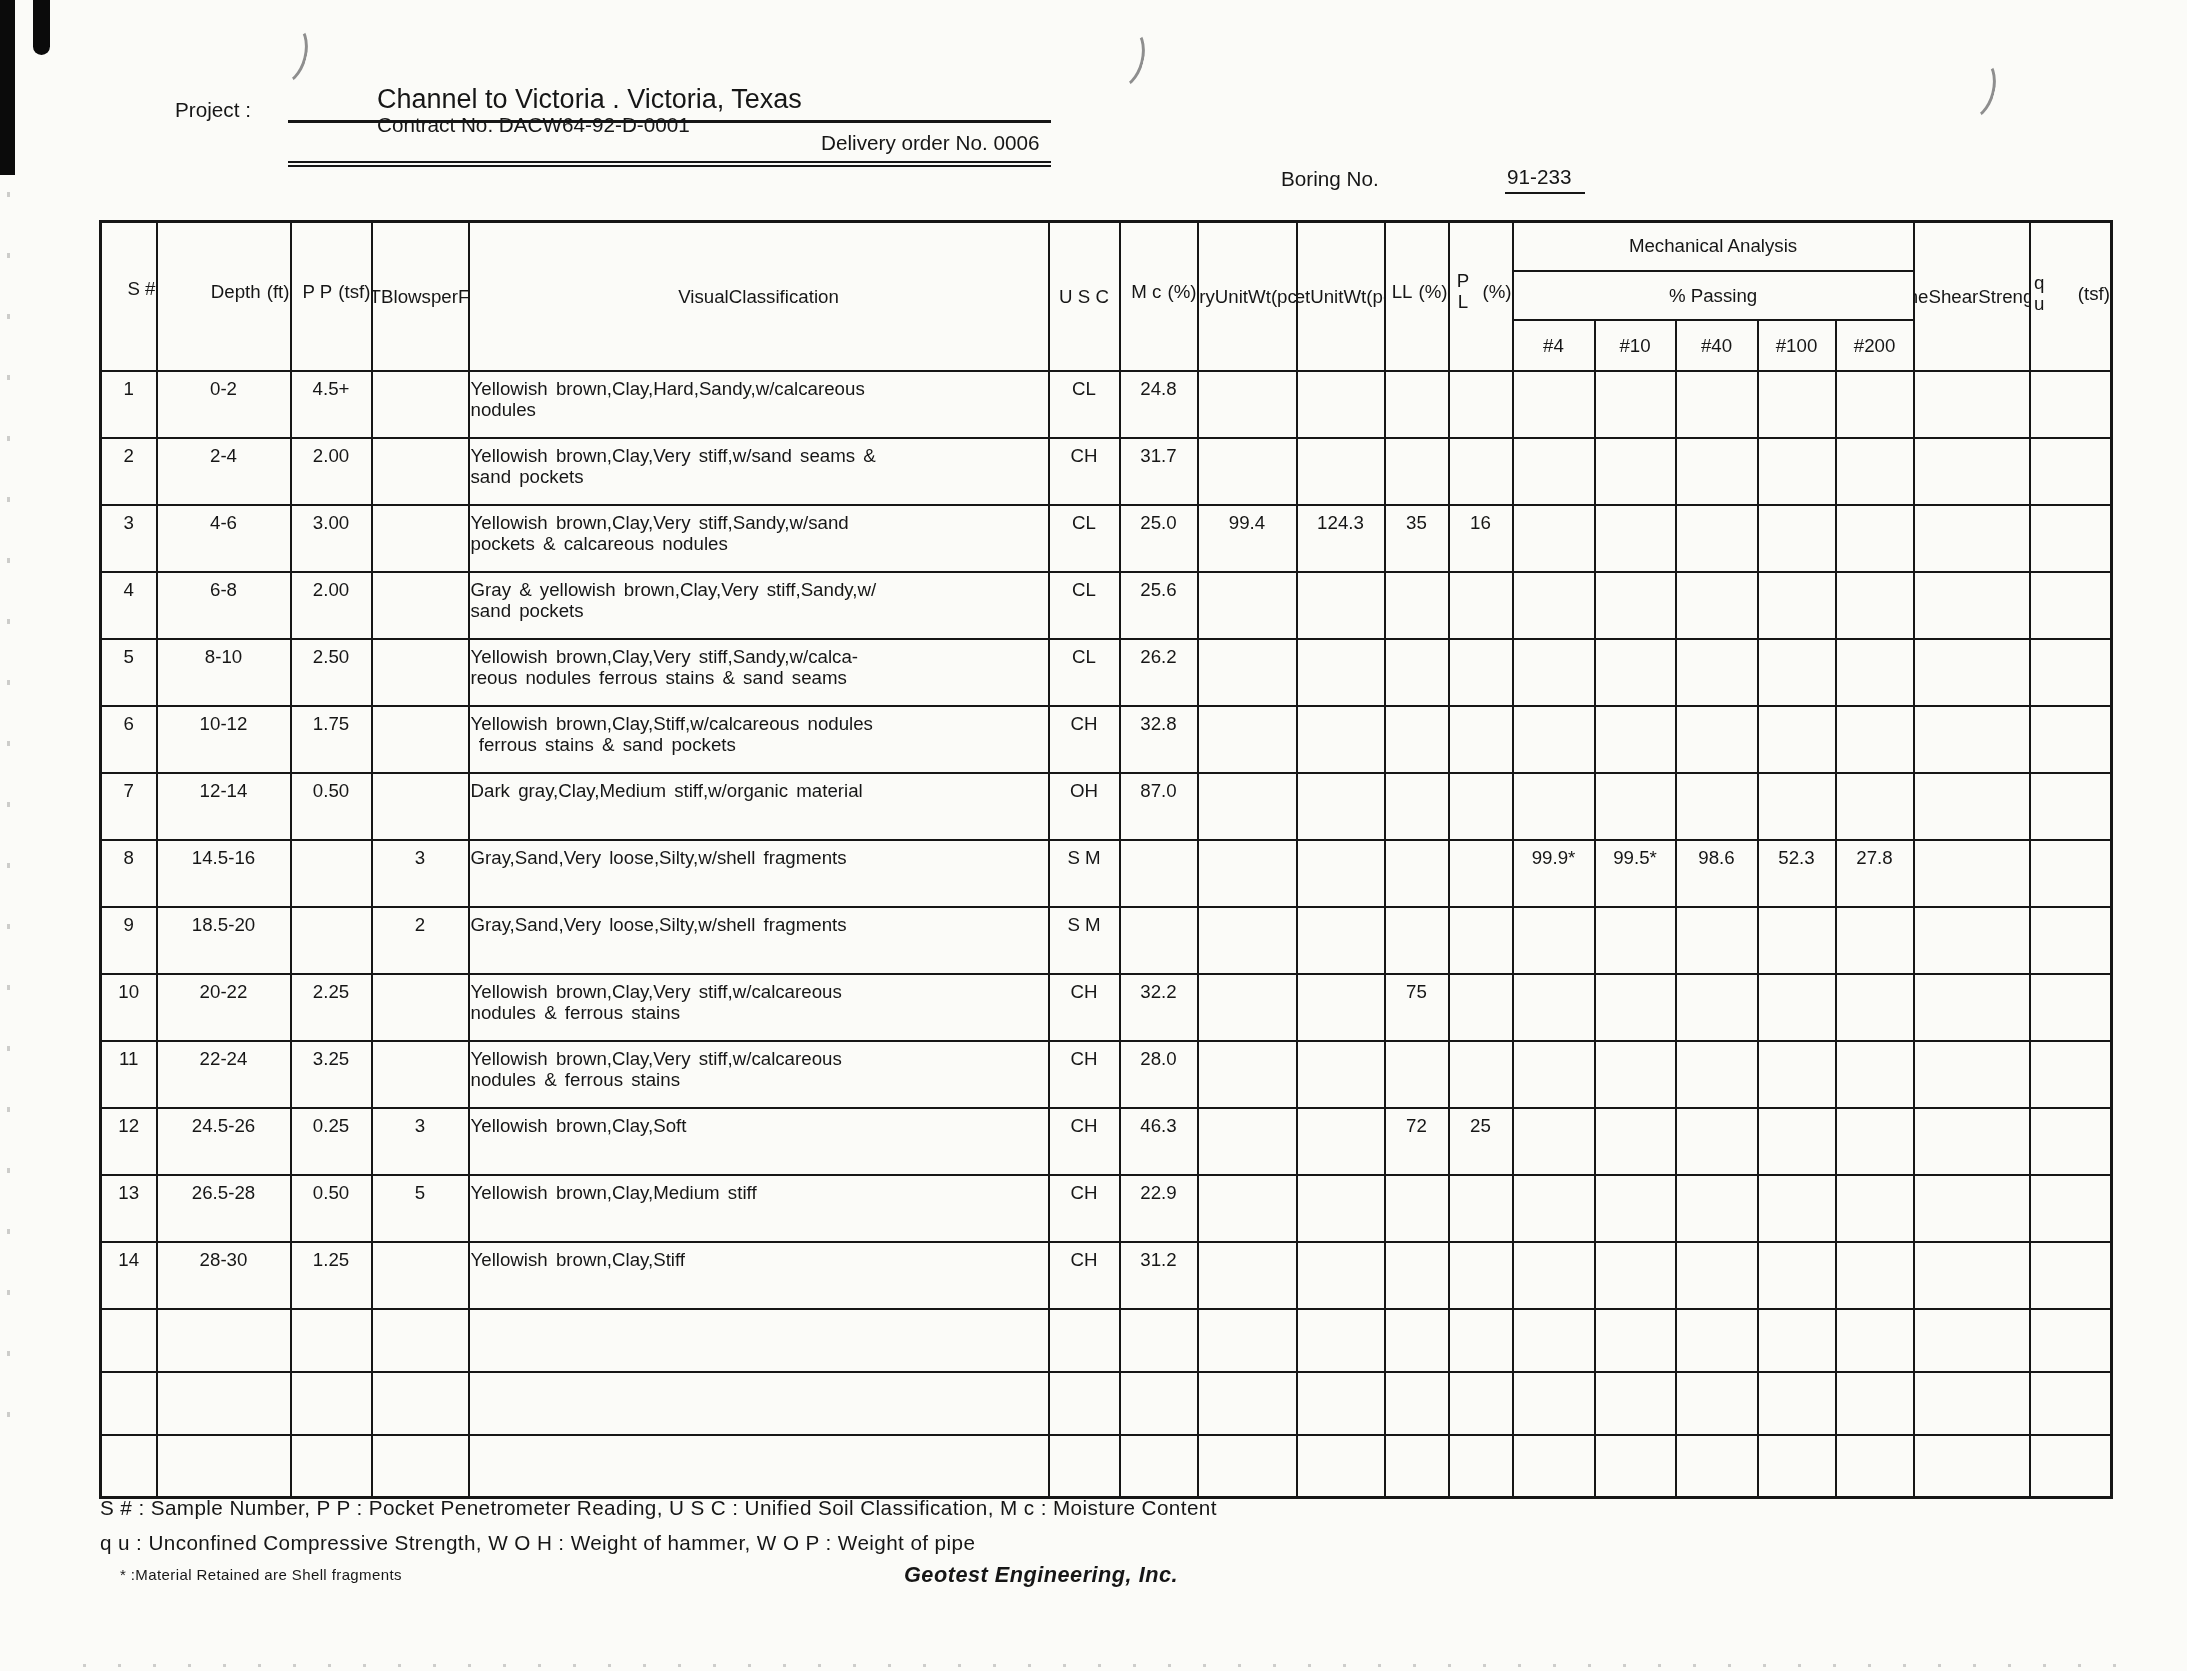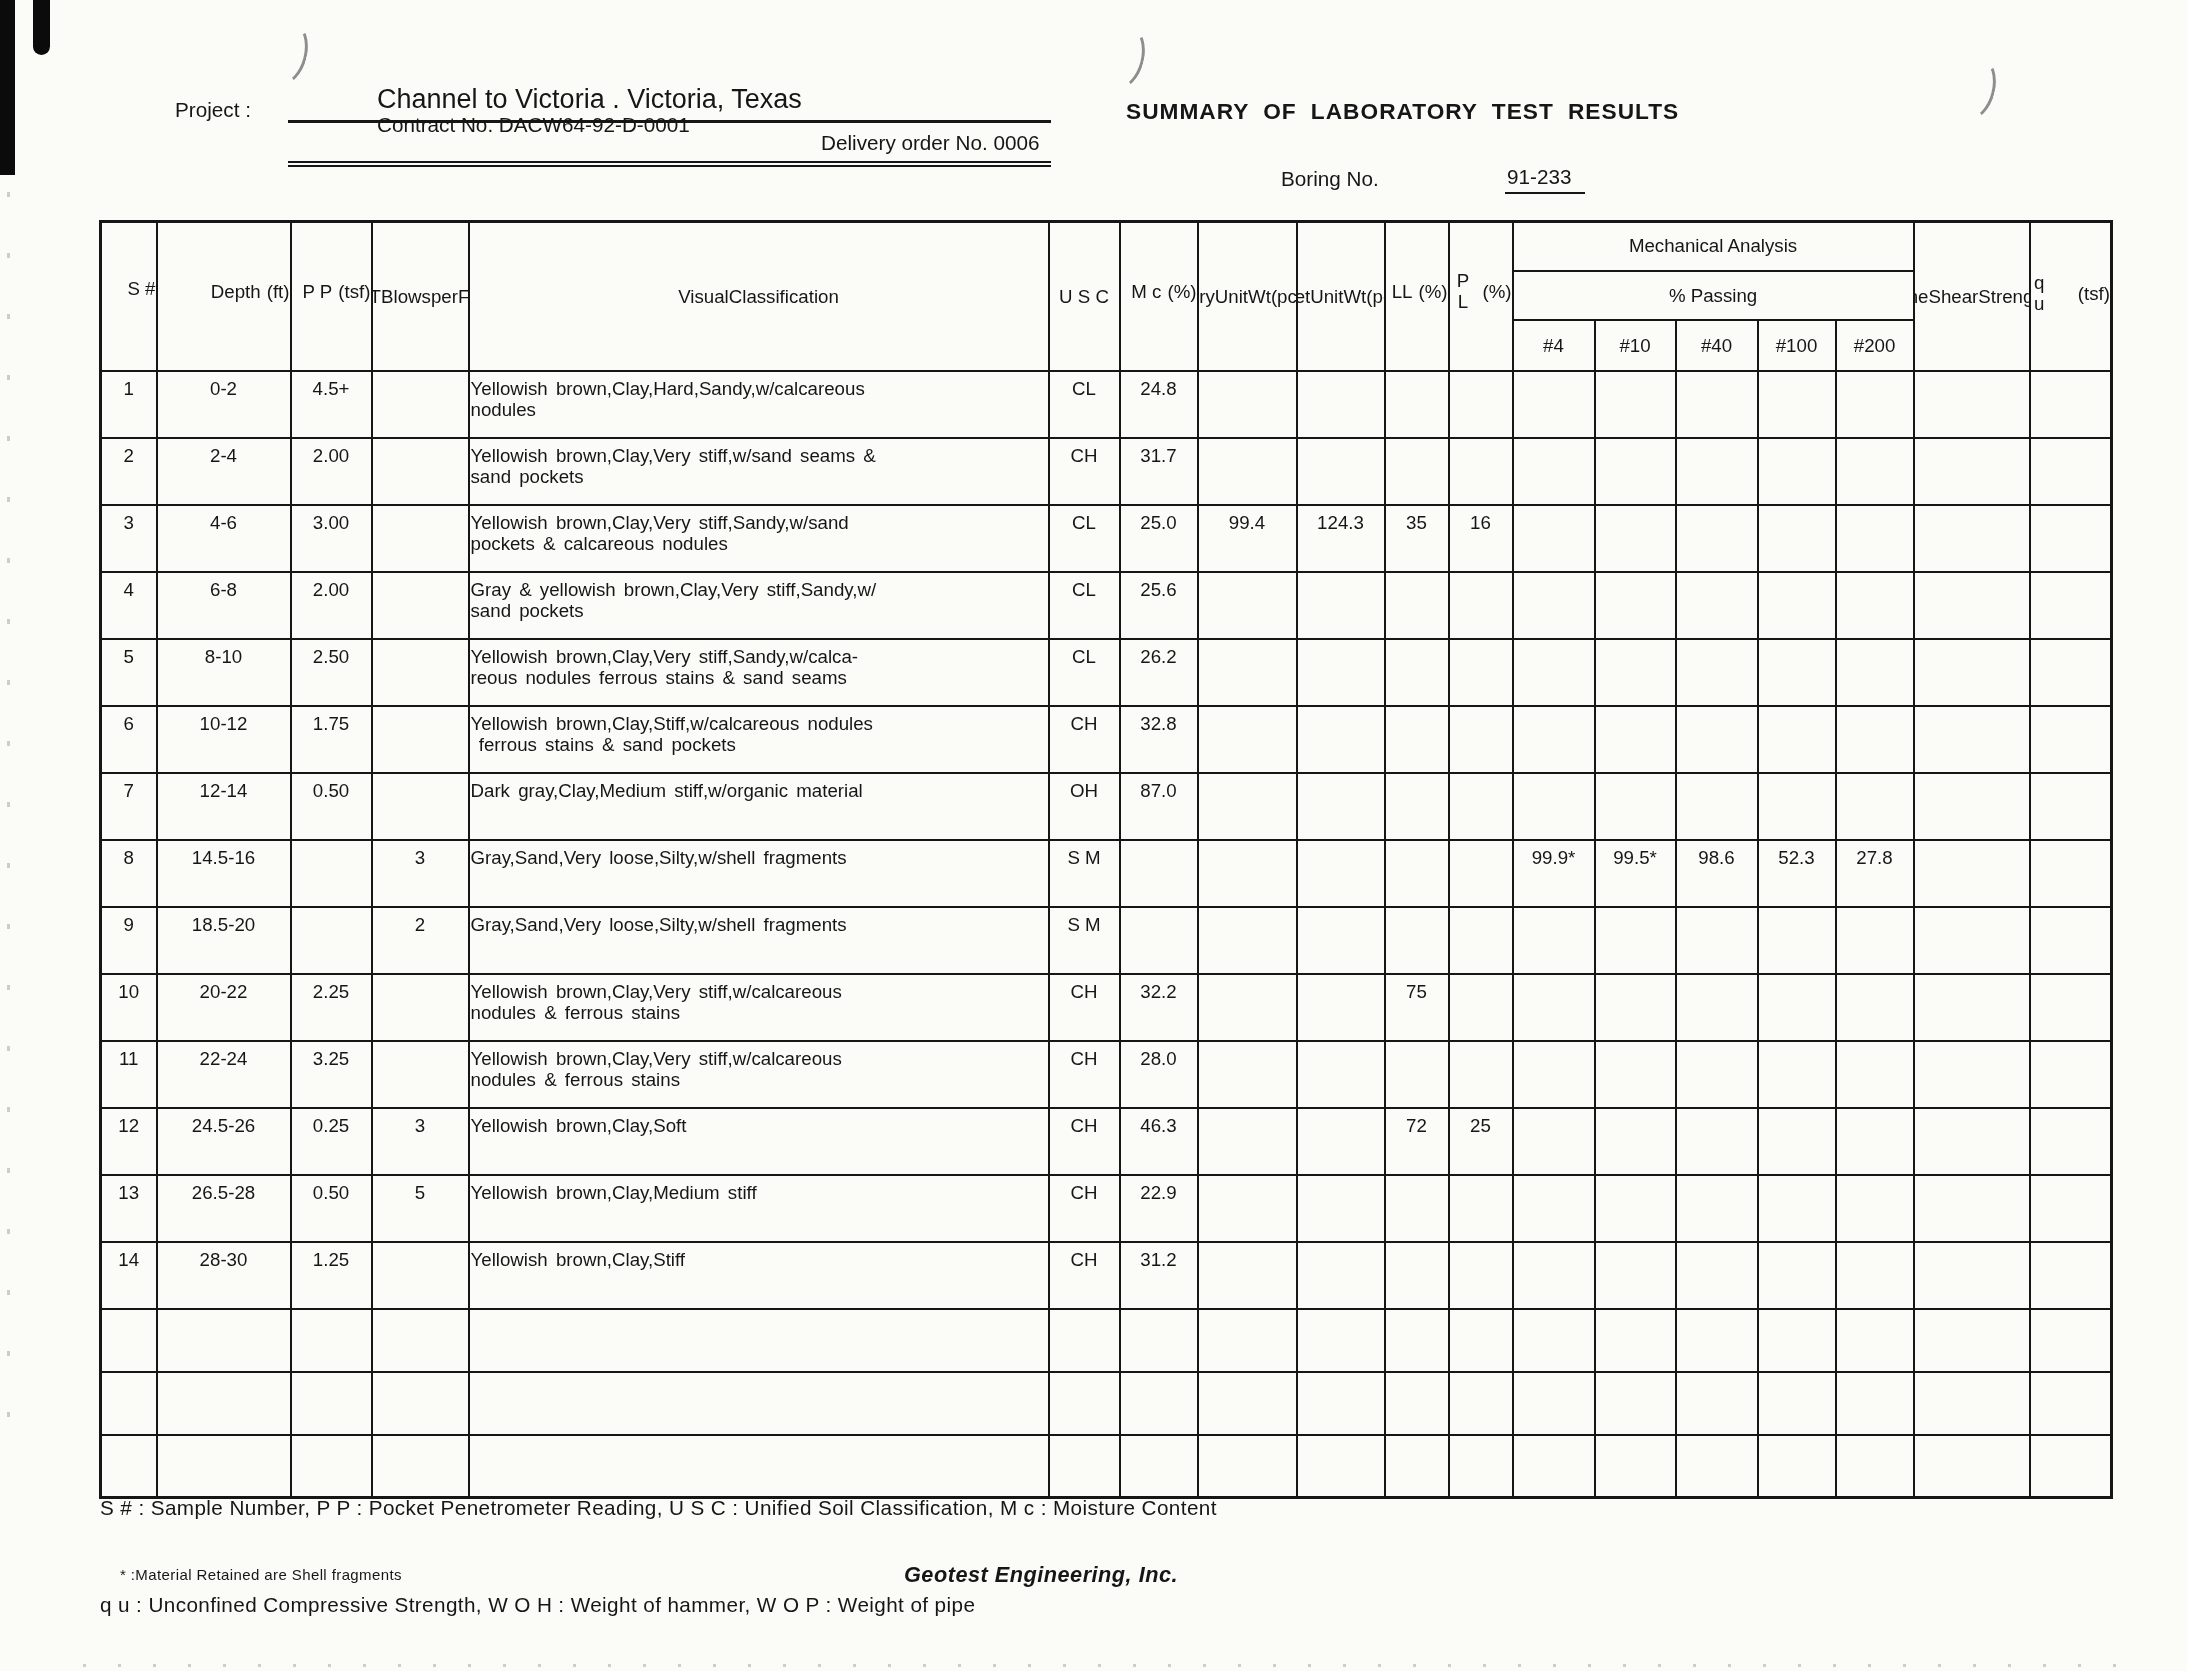--- a/index.html
+++ b/index.html
@@ -48,21 +48,21 @@
   .stack.bottom { justify-content:flex-end; padding-bottom:15.8px; }
   .stack.spread { justify-content:flex-end; padding-bottom:5.9px; gap:30px; }
   tr.data-row  { height:67px; }
   tr.blank-row { height:63px; }
   table.results td { vertical-align:top; text-align:center; padding-top:5.9px; line-height:21.7px; }
   table.results td.visual-cell { text-align:left; padding-left:1px; padding-right:3.9px; word-spacing:3px; }
   table.results td.visual-cell div { white-space:pre-wrap; }
 
   
   .note1 { position:absolute; left:100px; top:1496px; font-size:20.7px; letter-spacing:0.4px; }
-  .note2 { position:absolute; left:100px; top:1593px; font-size:20.7px; letter-spacing:0.4px; }
+  .note2 { position:absolute; left:100px; top:1531px; font-size:20.7px; letter-spacing:0.4px; }
   .note3 { position:absolute; left:120px; top:1566px; font-size:15px; letter-spacing:0.4px; }
   .company { position:absolute; left:904px; top:1562px; font-size:21.7px; font-weight:bold; font-style:italic; letter-spacing:0.5px; }
 </style>
 </head>
 <body>
 
 <div class="page">
 
   <div class="edge-bar"></div>
   <div class="corner-blob"></div>
@@ -73,21 +73,20 @@
   <div class="pen-arc pen-3"></div>
 
   <div class="hdr-label">Project :</div>
   <div class="rule1">
     <span>Channel to Victoria . Victoria, Texas</span>
   </div>
   <div class="rule2">
     <span class="c1">Contract No. DACW64-92-D-0001</span>
     <span class="c2">Delivery order No. 0006</span>
   </div>
-  <div class="doc-title">SUMMARY OF LABORATORY TEST RESULTS</div>
   <div class="boring">
     <span class="blab">Boring No.</span>
     <span class="bval">91-233</span>
   </div>
 
   <table class="results">
     <colgroup>
       <col style="width:56px">
         <col style="width:134px">
         <col style="width:81px">

